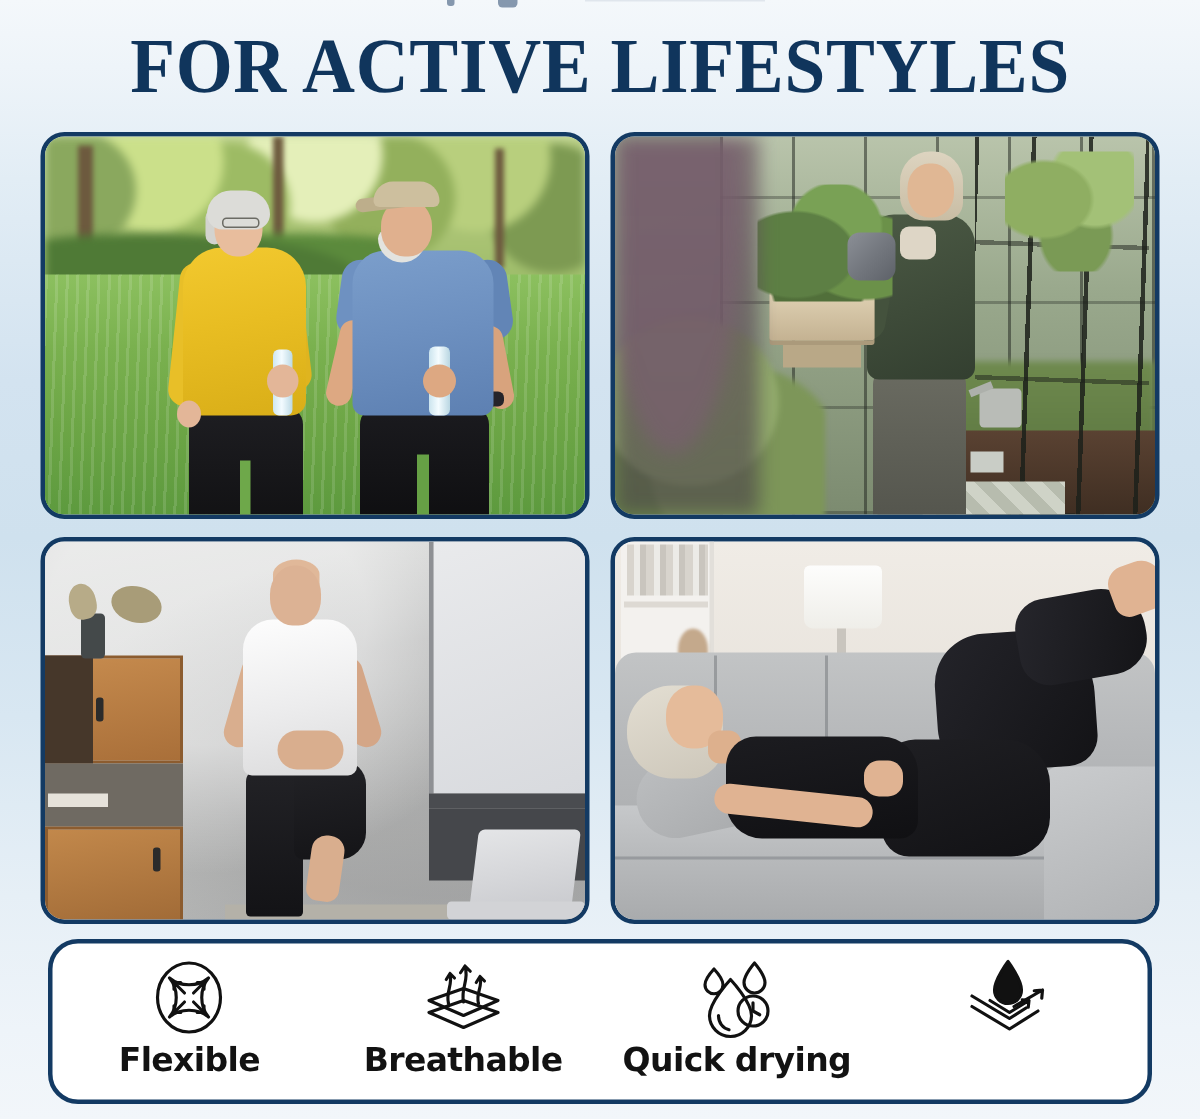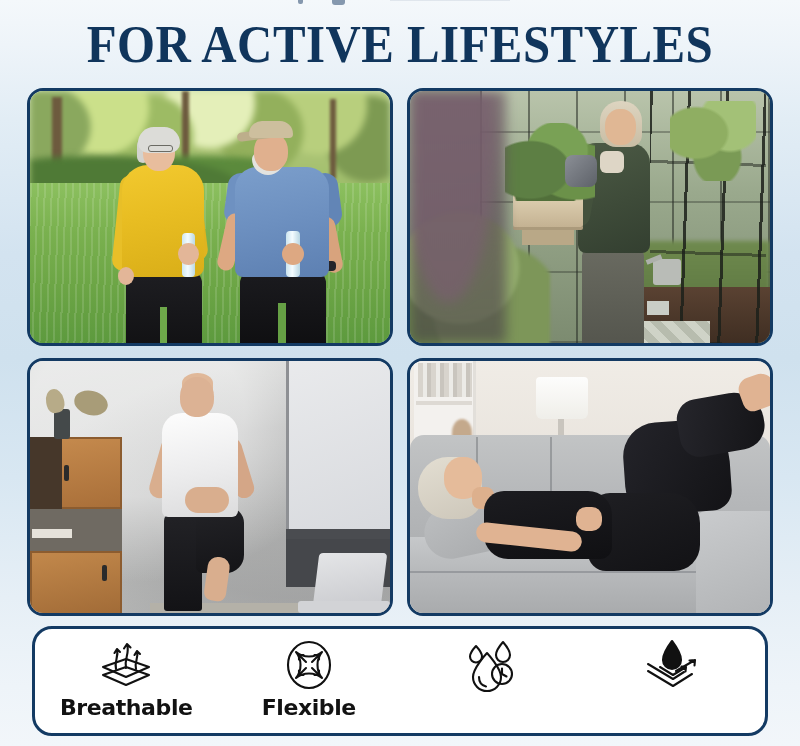--- a/index.html
+++ b/index.html
@@ -414,58 +414,59 @@
       <div class="r-top"></div>
       <div class="r-arm"></div>
         <div class="r-hand"></div>
     </div>
   </div>
 
 </div>
 
 <div class="features">
 
-  <div class="feature f2">
-    <div class="ficon">
-      <svg width="62" height="56" viewBox="0 0 62 56" fill="none" stroke="#111" stroke-width="2.1" stroke-linecap="round" stroke-linejoin="round">
-        <path d="M31 30 L8 38 L31 48 L54 38 Z"></path>
-        <path d="M31 22 L8 30 L31 40 L54 30 Z"></path>
-        <path d="M21 32 C19 24, 24 20, 22 12 M22 12 L19.5 16 M22 12 L25 15"></path>
-        <path d="M31 31 C29 21, 35 17, 32 7 M32 7 L29 11.5 M32 7 L35.5 10.5"></path>
-        <path d="M41 32 C39 25, 44 21, 42 14 M42 14 L39.5 18 M42 14 L45 17"></path>
-      </svg>
-    </div>
-    <div class="flabel">Breathable</div>
-  </div>
-
   <div class="feature f1">
     <div class="ficon">
       <svg width="56" height="56" viewBox="0 0 56 56" fill="none" stroke="#111" stroke-width="2.1" stroke-linecap="round" stroke-linejoin="round">
         <ellipse cx="28" cy="28" rx="21" ry="23"></ellipse>
         <path d="M15 15 C22 21, 34 21, 41 15 C35 22, 35 34, 41 41 C34 35, 22 35, 15 41 C21 34, 21 22, 15 15 Z"></path>
         <path d="M25 25 L18 18 M18 18 L22.5 18 M18 18 L18 22.5"></path>
         <path d="M31 25 L38 18 M38 18 L33.5 18 M38 18 L38 22.5"></path>
         <path d="M25 31 L18 38 M18 38 L22.5 38 M18 38 L18 33.5"></path>
         <path d="M31 31 L38 38 M38 38 L33.5 38 M38 38 L38 33.5"></path>
       </svg>
     </div>
     <div class="flabel">Flexible</div>
   </div>
 
+  <div class="feature f2">
+    <div class="ficon">
+      <svg width="62" height="56" viewBox="0 0 62 56" fill="none" stroke="#111" stroke-width="2.1" stroke-linecap="round" stroke-linejoin="round">
+        <path d="M31 30 L8 38 L31 48 L54 38 Z"></path>
+        <path d="M31 22 L8 30 L31 40 L54 30 Z"></path>
+        <path d="M21 32 C19 24, 24 20, 22 12 M22 12 L19.5 16 M22 12 L25 15"></path>
+        <path d="M31 31 C29 21, 35 17, 32 7 M32 7 L29 11.5 M32 7 L35.5 10.5"></path>
+        <path d="M41 32 C39 25, 44 21, 42 14 M42 14 L39.5 18 M42 14 L45 17"></path>
+      </svg>
+    </div>
+    <div class="flabel">Breathable</div>
+  </div>
+
   <div class="feature f3">
     <div class="ficon">
       <svg width="58" height="56" viewBox="0 0 58 56" fill="none" stroke="#111" stroke-width="2.1" stroke-linecap="round" stroke-linejoin="round">
         <path d="M25 16 C25 16, 11 31, 11 40 A14 14 0 0 0 39 40 C39 31, 25 16, 25 16 Z"></path>
         <path d="M17 40 C17 45, 20 48.5, 24 49.5"></path>
         <path d="M14 9 C14 9, 8 15.5, 8 19.5 A6 6 0 0 0 20 19.5 C20 15.5, 14 9, 14 9 Z"></path>
         <path d="M41 5 C41 5, 34 13, 34 18 A7 7 0 0 0 48 18 C48 13, 41 5, 41 5 Z"></path>
         <circle cx="40" cy="37" r="10"></circle>
         <path d="M40 31.5 L40 37 L44.5 39.5"></path>
       </svg>
     </div>
+    <div class="flabel">Quick drying</div>
   </div>
 
   <div class="feature f4">
     <div class="ficon">
       <svg width="64" height="56" viewBox="0 0 64 56" fill="none" stroke="#111" stroke-width="2.1" stroke-linecap="round" stroke-linejoin="round">
         <path d="M30 4 C30 4, 21 16, 21 23 A9 9 0 0 0 39 23 C39 16, 30 4, 30 4 Z" fill="#111" stroke="#111"></path>
         <path d="M6 27 L31 42 L42 35"></path>
         <path d="M6 34 L31 49 L50 37"></path>
         <path d="M18 30 L31 38 L44 30 M44 30 L39.5 29.5 M44 30 L43.5 34.5"></path>
         <path d="M34 34 L53 23 M53 23 L47.5 23.5 M53 23 L52.5 28.5"></path>

